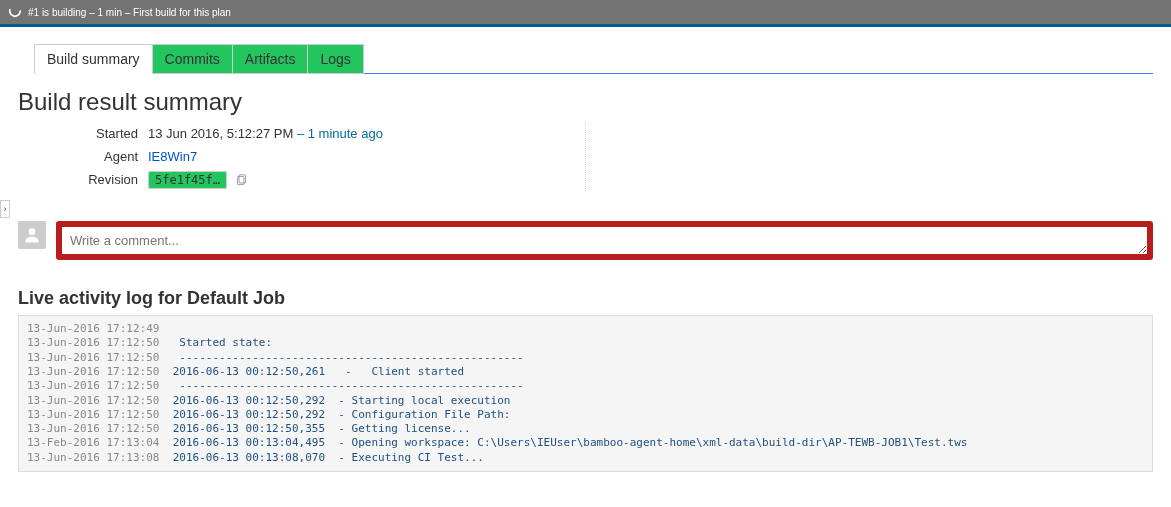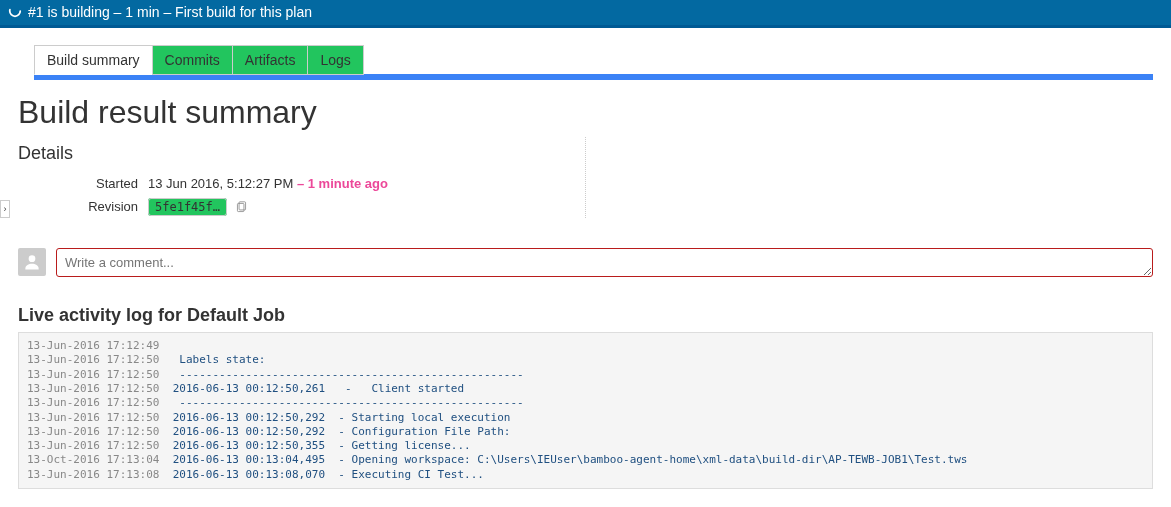--- a/index.html
+++ b/index.html
@@ -4,33 +4,33 @@
 <style>
   * { box-sizing: border-box; }
   body {
     margin: 0;
     font-family: Arial, Helvetica, sans-serif;
     font-size: 14px;
     color: #333;
     background: #fff;
   }
   .banner {
-    background: #0369a1;
+    background: #737373;
     color: #fff;
     padding: 4px 8px;
-    font-size: 14px;
+    font-size: 10px;
     display: flex;
-    align-items: flex-start;
+    align-items: center;
     gap: 6px;
     border-bottom: 3px solid #005a94;
   }
   .banner svg { flex-shrink: 0; }
   .content { padding: 12px 18px; }
   .tabs {
-    border-bottom: 6px solid #3b82f6;
+    border-bottom: 1px solid #3b82f6;
     display: flex;
     gap: 0;
     margin-top: 4px;
     margin-left: 16px;
   }
   .tab {
     padding: 6px 12px;
     font-size: 14px;
     color: #333;
     border: 1px solid transparent;
@@ -42,37 +42,37 @@
     border: 1px solid #ccc;
     margin-right: -1px;
   }
   .tab.active {
     background: #fff;
     border: 1px solid #ccc;
     border-bottom: 1px solid #fff;
   }
   .tab:not(.active){ border:1px solid #ccc;}
   h2.page-title {
-    font-size: 32px;
+    font-size: 24px;
     font-weight: normal;
     margin: 14px 0 6px 0;
   }
   h3.section-title {
     font-size: 18px;
     font-weight: normal;
     margin: 6px 0 8px 0;
   }
   .two-col { display:flex; }
   .left-col { flex: 0 0 50%; border-right: 1px dotted #ccc; padding-right: 20px; }
   .right-col { flex: 1; }
   .details { margin-left: 60px; }
   .drow { display: flex; align-items: center; padding: 4px 0; font-size: 13px; }
   .dlabel { width: 60px; text-align: right; margin-right: 10px; color: #333; }
   .dval { }
-  .muted { color: #ec4899; font-weight: bold; }
+  .muted { color: #0369a1; }
   .link { color: #0052cc; cursor: pointer; }
   .rev {
     font-family: Menlo, Consolas, monospace;
     font-size: 12px;
     border: 1px solid #ccc;
     border-radius: 3px;
     padding: 1px 6px;
     background: #22c55e;
   }
   .copy-icon { display:inline-flex; margin-left:4px; cursor:pointer; vertical-align:middle;}
@@ -94,21 +94,21 @@
   .comment-row { display:flex; gap:10px; margin-top: 30px; align-items:flex-start; }
   .avatar {
     width: 28px; height: 28px;
     background: #ccc;
     border-radius: 2px;
     display:flex; align-items:center; justify-content:center;
   }
   .avatar svg { fill:#fff; }
   .comment-input {
     flex:1;
-    border: 1px solid #b91c1c;
+    border: 6px solid #b91c1c;
     border-radius: 3px;
     padding: 6px 8px;
     font-size: 13px;
     resize: vertical;
     min-height: 18px;
     font-family: inherit;
   }
   .log-title { font-size: 18px; font-weight: bold; margin: 28px 0 6px 0; }
   .log {
     background: #f5f5f5;
@@ -142,27 +142,30 @@
     <div class="tab active">Build summary</div>
     <div class="tab">Commits</div>
     <div class="tab">Artifacts</div>
     <div class="tab">Logs</div>
   </div>
 
   <h2 class="page-title">Build result summary</h2>
 
   <div class="two-col">
     <div class="left-col">
-      <h3 class="section-title">Details</h3>
       <div class="details">
         <div class="drow">
           <div class="dlabel">Started</div>
           <div class="dval">
             <span>13 Jun 2016, 5:12:27 PM</span><span class="muted"> – 1 minute ago</span>
           </div>
+        </div>
+        <div class="drow">
+          <div class="dlabel">Agent</div>
+          <div class="dval link">IE8Win7</div>
         </div>
         <div class="drow">
           <div class="dlabel">Revision</div>
           <div class="dval">
             <span class="rev">5fe1f45f…</span>
             <span class="copy-icon">
               <svg width="13" height="13" viewBox="0 0 16 16">
                   <rect x="3" y="3" width="8" height="10" rx="1" fill="none" stroke="#888" stroke-width="1"></rect>
                   <rect x="5" y="1" width="8" height="10" rx="1" fill="none" stroke="#888" stroke-width="1"></rect>
                 </svg>
@@ -179,23 +182,23 @@
       <svg width="20" height="20" viewBox="0 0 24 24">
           <circle cx="12" cy="8" r="4"></circle>
           <path d="M4 20c0-4 4-6 8-6s8 2 8 6v1H4v-1z"></path>
         </svg>
     </div>
     <textarea class="comment-input" rows="1" placeholder="Write a comment..." style=""></textarea>
   </div>
 
   <h3 class="log-title">Live activity log for Default Job</h3>
   <div class="log" id="log"><span class="ts">13-Jun-2016 17:12:49</span>  <span class="msg"></span>
-<span class="ts">13-Jun-2016 17:12:50</span>  <span class="msg"> Labels state:</span>
+<span class="ts">13-Jun-2016 17:12:50</span>  <span class="msg"> Started state:</span>
 <span class="ts">13-Jun-2016 17:12:50</span>  <span class="msg"> ----------------------------------------------------</span>
 <span class="ts">13-Jun-2016 17:12:50</span>  <span class="msg">2016-06-13 00:12:50,261   -   Client started</span>
 <span class="ts">13-Jun-2016 17:12:50</span>  <span class="msg"> ----------------------------------------------------</span>
 <span class="ts">13-Jun-2016 17:12:50</span>  <span class="msg">2016-06-13 00:12:50,292  - Starting local execution</span>
 <span class="ts">13-Jun-2016 17:12:50</span>  <span class="msg">2016-06-13 00:12:50,292  - Configuration File Path:</span>
 <span class="ts">13-Jun-2016 17:12:50</span>  <span class="msg">2016-06-13 00:12:50,355  - Getting license...</span>
-<span class="ts">13-Oct-2016 17:13:04</span>  <span class="msg">2016-06-13 00:13:04,495  - Opening workspace: C:\Users\IEUser\bamboo-agent-home\xml-data\build-dir\AP-TEWB-JOB1\Test.tws</span>
+<span class="ts">13-Feb-2016 17:13:04</span>  <span class="msg">2016-06-13 00:13:04,495  - Opening workspace: C:\Users\IEUser\bamboo-agent-home\xml-data\build-dir\AP-TEWB-JOB1\Test.tws</span>
 <span class="ts">13-Jun-2016 17:13:08</span>  <span class="msg">2016-06-13 00:13:08,070  - Executing CI Test...</span></div>
 
 </div>
 
 </body></html>

